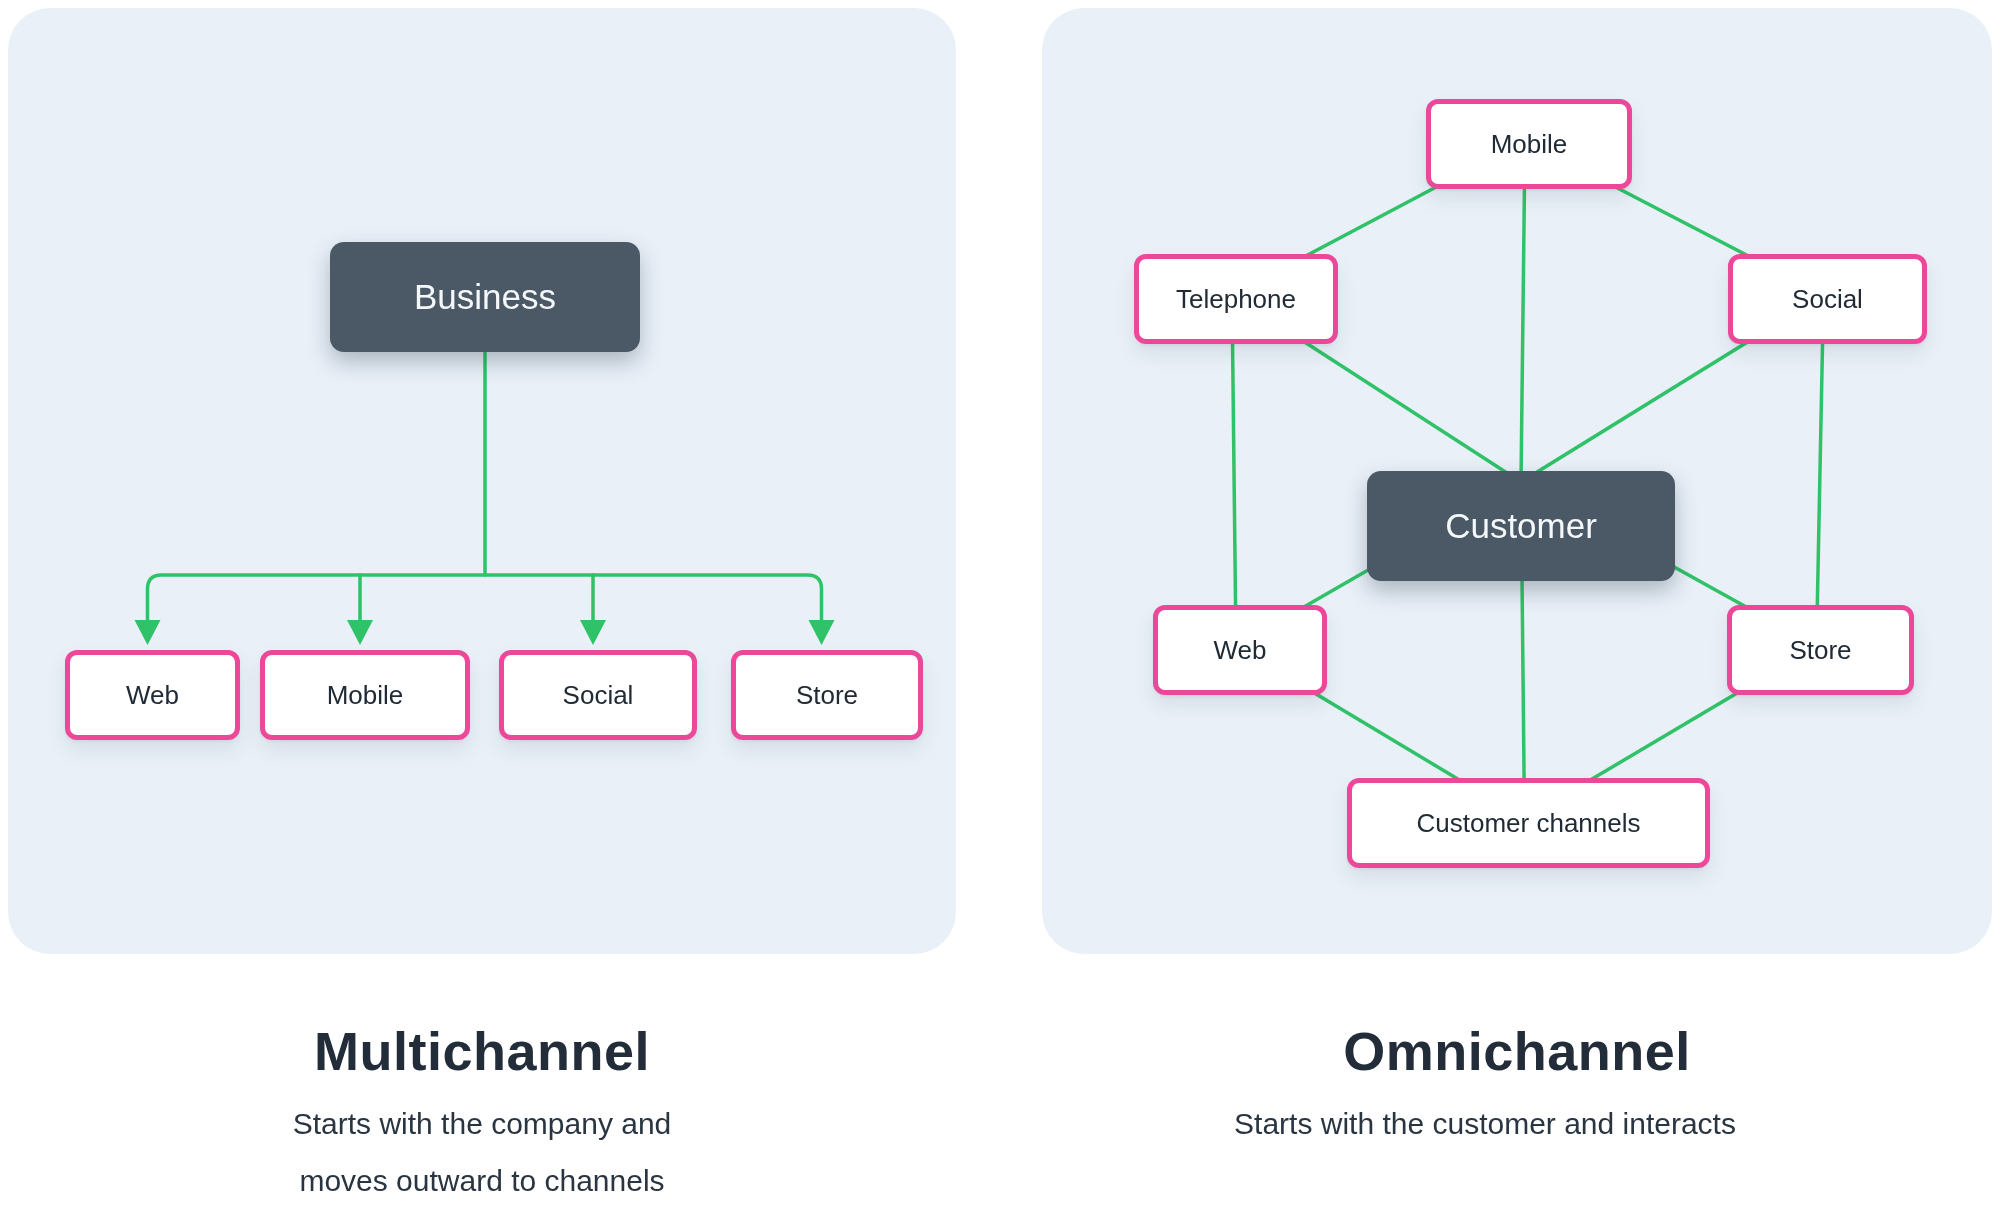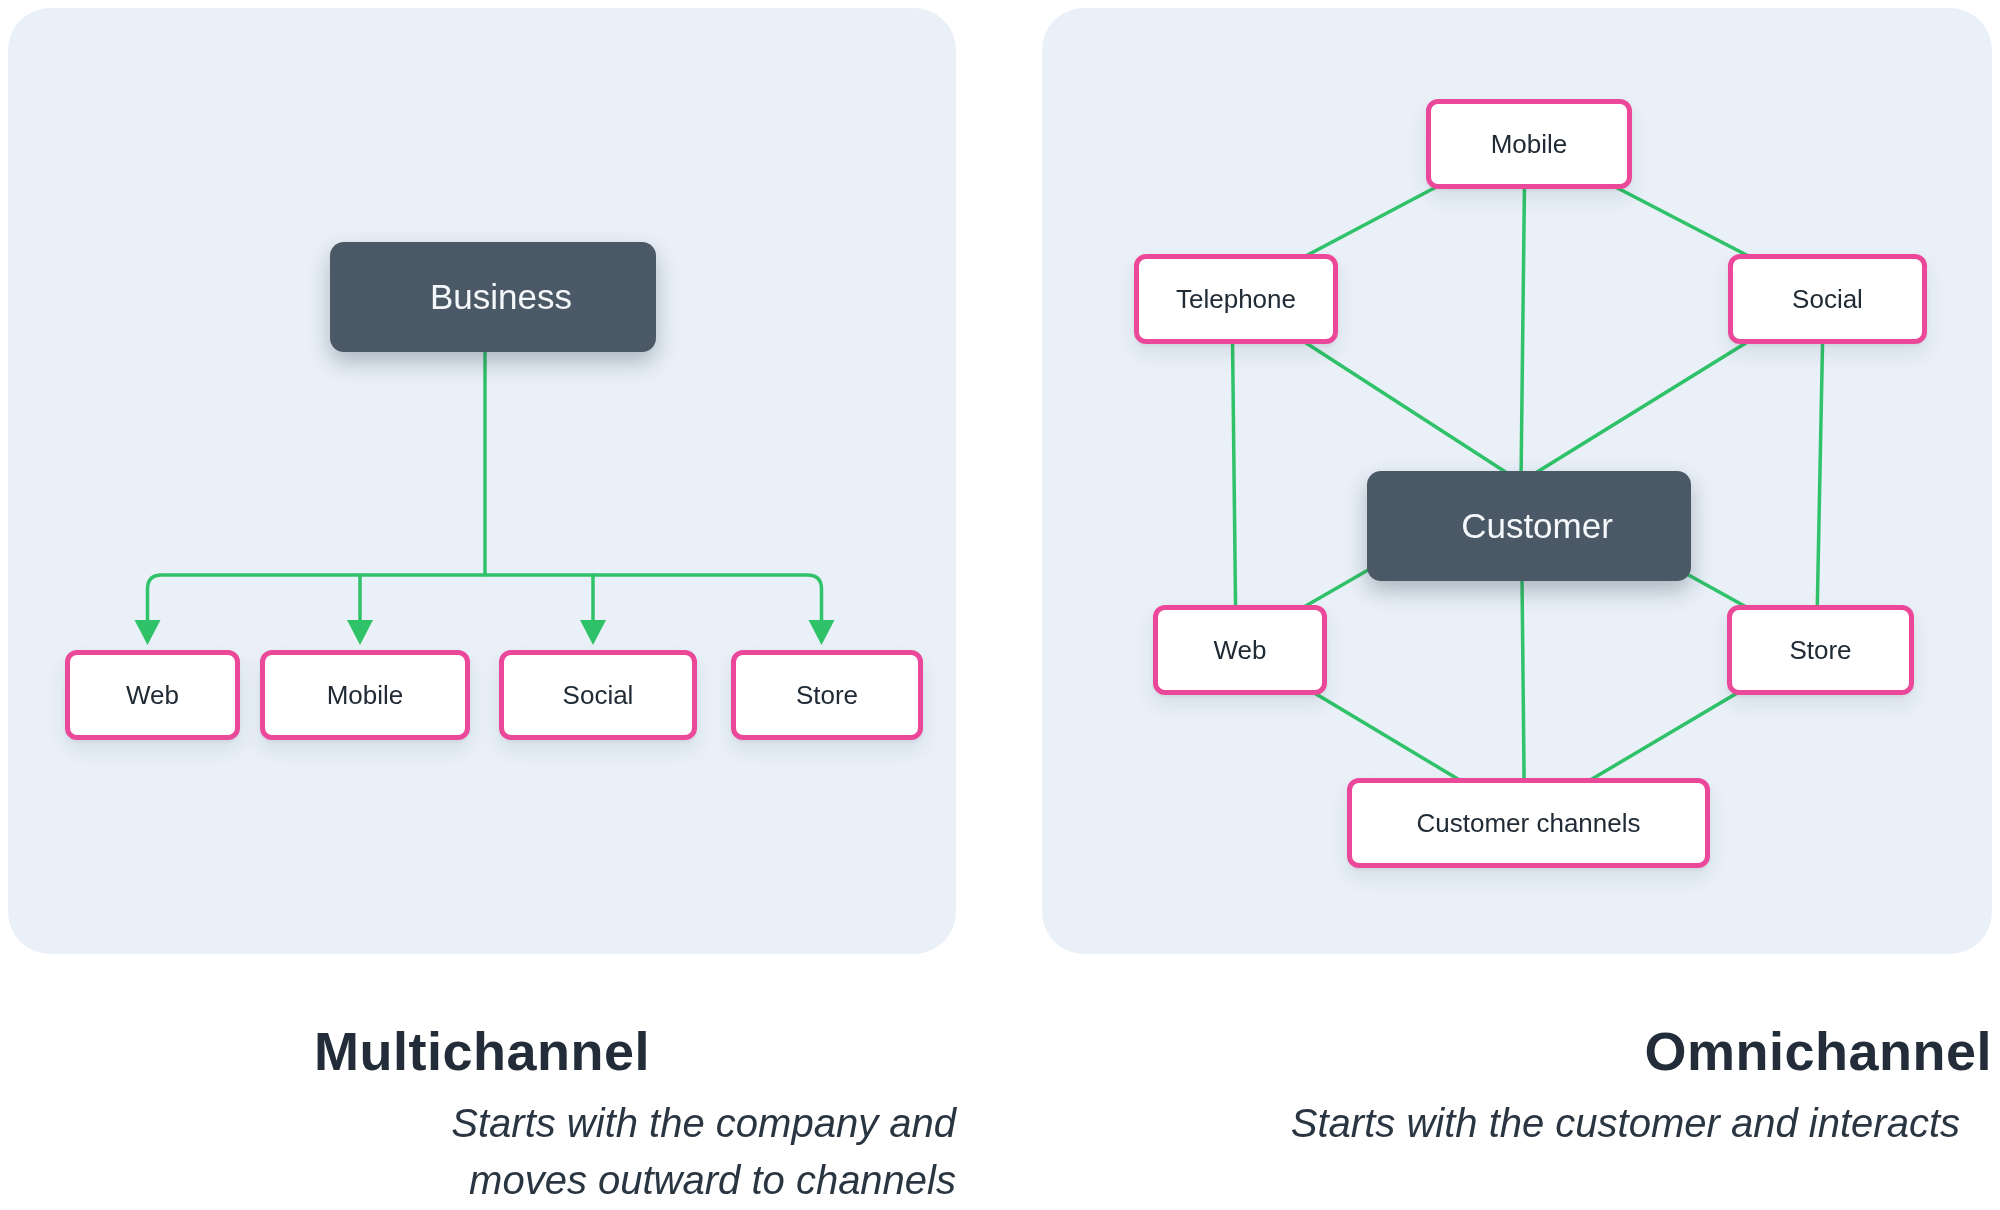--- a/index.html
+++ b/index.html
@@ -45,42 +45,40 @@
     z-index:2;
     white-space:nowrap;
   }
   .node-dark {
     background:var(--dark-node-bg,#4b5865);
     color:var(--dark-node-text,#f5f8fa);
     border:none;
     border-radius:14px;
     font-size:35px;
     box-shadow:0 10px 22px rgba(35,50,65,0.30);
-    padding-left:16px;
   }
 
   .section-heading {
     position:absolute;
     text-align:center;
     font-size:54px;
     font-weight:bold;
     color:var(--heading-text,#232d3a);
     letter-spacing:0.5px;
     margin-top:18px;
   }
   .section-heading.left  { left:8px;    width:948px; top:1002px; }
-  .section-heading.right { left:1042px; width:950px; top:1002px;text-align:right; }
+  .section-heading.right { left:1042px; width:950px; top:1002px; }
 
   .section-desc {
     position:absolute;
-    text-align:right;
-    font-size:40px;
+    text-align:center;
+    font-size:30px;
     line-height:57px;
     color:var(--body-text,#2a3542);
-    font-style:italic;
   }
   .section-desc.left  { left:8px;    width:948px; top:1095px; }
   .section-desc.right { left:1010px; width:950px; top:1095px; }
 </style>
 </head>
 <body>
 
 <div class="canvas">
 
   <div class="panel left"></div>

